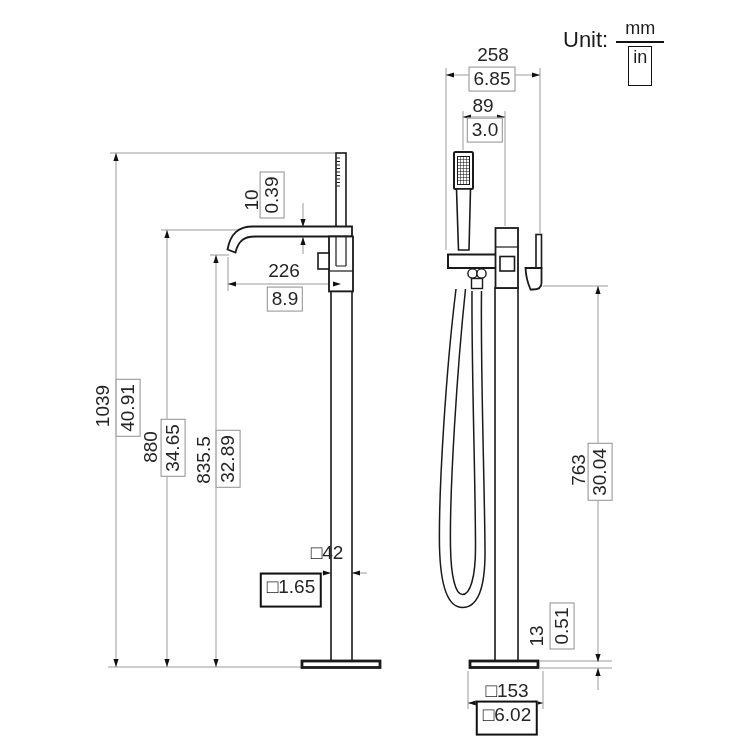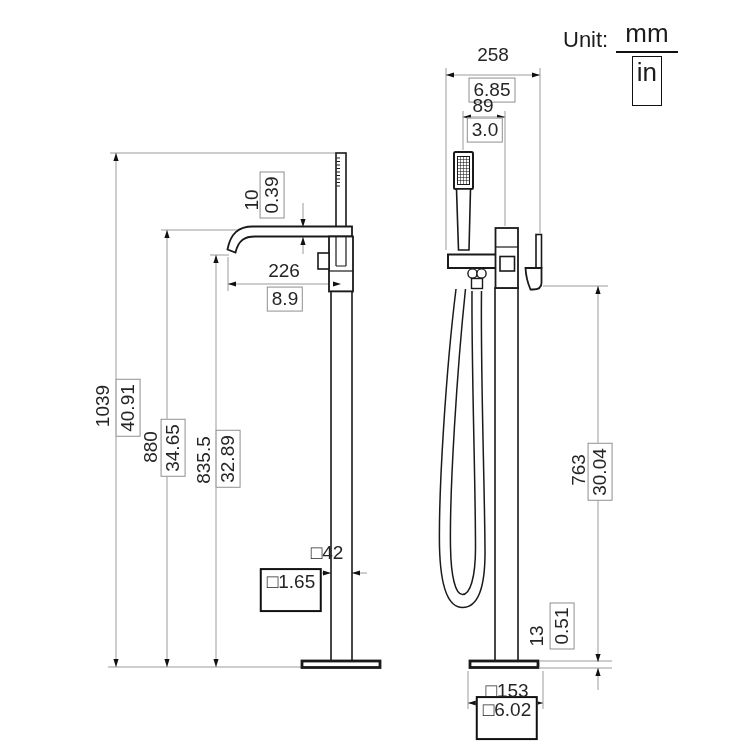--- a/index.html
+++ b/index.html
@@ -3,25 +3,25 @@
 <meta charset="utf-8">
 <style>
   html,body{margin:0;padding:0;background:#fff;}
   .canvas{position:relative;width:750px;height:750px;background:#fff;overflow:hidden;
           font-family:"Liberation Sans","DejaVu Sans",sans-serif;}
   .canvas svg{position:absolute;left:0;top:0;}
   .dlab{position:absolute;font-size:19px;line-height:1.15;color:#252525;white-space:nowrap;
         transform:translate(-50%,-50%);}
   .rot{transform:translate(-50%,-50%) rotate(-90deg);}
   .dbox{border:1.3px solid #8f8f8f;background:#fff;padding:0 4px 1px 4px;}
-  .dbox.heavy{border:2.6px solid #111;padding:1px 5px 17px 5px;}
+  .dbox.heavy{border:2.6px solid #111;padding:1px 5px 8px 5px;}
   .unit{position:absolute;left:563px;top:18px;display:flex;align-items:flex-start;gap:8px;
         font-size:22px;color:#1c1c1c;}
   .u-label{padding-top:9px;}
-  .frac{display:inline-flex;flex-direction:column;align-items:center;font-size:26px;}
+  .frac{display:inline-flex;flex-direction:column;align-items:center;font-size:18px;}
   .u-mm{padding:0 9px 2px 9px;border-bottom:2px solid #111;}
   .u-in{margin-top:3px;border:1.4px solid #111;background:#fff;padding:0 4px 17px 4px;}
 </style>
 </head>
 <body>
 
 <div class="canvas">
 
   <svg width="750" height="750" viewBox="0 0 750 750">
 
@@ -119,21 +119,21 @@
 
   <div class="unit">
     <span class="u-label">Unit:</span>
     <span class="frac">
       <span class="u-mm">mm</span>
       <span class="u-in">in</span>
     </span>
   </div>
 
   <div class="dlab" style="left:493px;top:55px;">258</div>
-  <div class="dlab dbox" style="left:492px;top:90px;">6.85</div>
+  <div class="dlab dbox" style="left:492px;top:79px;">6.85</div>
 
   <div class="dlab" style="left:483px;top:106px;">89</div>
   <div class="dlab dbox" style="left:485px;top:130px;">3.0</div>
 
   <div class="dlab" style="left:284px;top:271px;">226</div>
   <div class="dlab dbox" style="left:285px;top:299px;">8.9</div>
 
   <div class="dlab" style="left:295px;top:553px;margin-left:32px;">□42</div>
   <div class="dlab dbox heavy" style="left:291px;top:590px;">□1.65</div>
 

